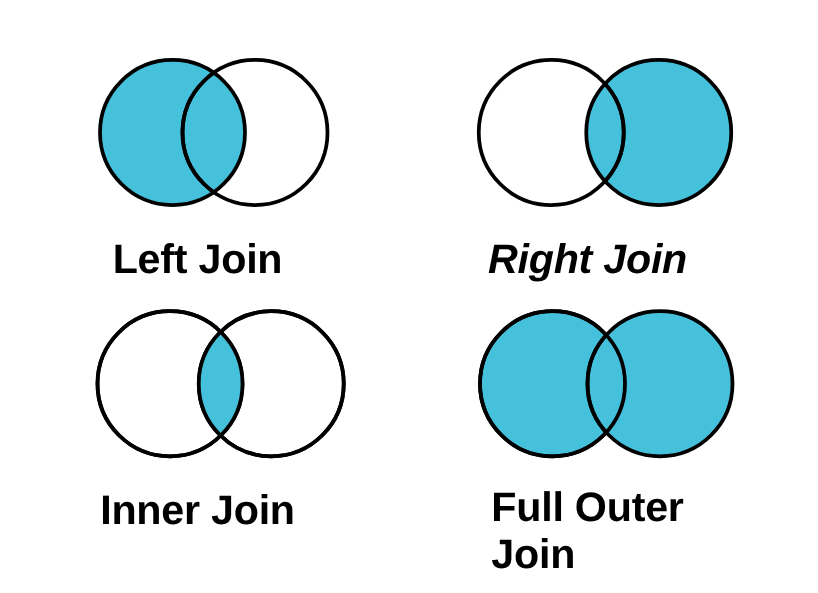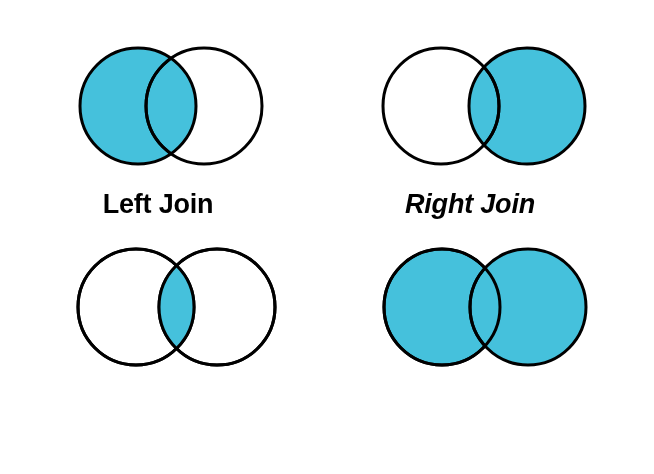--- a/index.html
+++ b/index.html
@@ -25,21 +25,21 @@
     display: flex;
     flex-direction: column;
     align-items: center;
   }
   .venn-wrap {
     line-height: 0;
   }
   .join-label {
     font-family: "Liberation Sans", sans-serif;
     font-weight: bold;
-    font-size: 27px;
+    font-size: 33px;
     line-height: 1.12;
     color: #000000;
     letter-spacing: -0.2px;
     white-space: pre-line;
   }
   
   #cell-left-join      { left: 18px;  top: 40px; width: 280px; }
   #cell-right-join     { left: 330px; top: 40px; width: 280px; font-style: italic; }
   #cell-inner-join     { left: 18px;  top: 241px; width: 280px; }
   #cell-full-outer-join{ left: 330px; top: 241px; width: 280px; }
@@ -108,31 +108,34 @@
 
         <circle cx="118" cy="66" r="58" fill="#ffffff" stroke="#000000" stroke-width="3"></circle>
         <circle cx="199" cy="66" r="58" fill="#ffffff" fill-opacity="0" stroke="#000000" stroke-width="3"></circle>
 
         <circle cx="199" cy="66" r="58" fill="#45c1dc" clip-path="url(#clipI-inner-join)"></circle>
 
         <circle cx="118" cy="66" r="58" fill="none" stroke="#000000" stroke-width="3"></circle>
         <circle cx="199" cy="66" r="58" fill="none" stroke="#000000" stroke-width="3"></circle>
       </svg>
     </div>
+    <div class="join-label">Inner Join</div>
   </div>
 
   <div class="join-cell" id="cell-full-outer-join">
     <div class="venn-wrap">
       <svg width="280" height="132" viewBox="0 0 280 132" aria-hidden="true">
         <defs>
           <clipPath id="clipF-full-outer">
               <circle cx="112" cy="66" r="58"></circle>
             </clipPath>
         </defs>
         <circle cx="112" cy="66" r="58" fill="#45c1dc" stroke="#000000" stroke-width="3"></circle>
         <circle cx="198" cy="66" r="58" fill="#45c1dc" stroke="#000000" stroke-width="3"></circle>
         <circle cx="112" cy="66" r="58" fill="none" stroke="#000000" stroke-width="3"></circle>
         <circle cx="198" cy="66" r="58" fill="none" stroke="#000000" stroke-width="3" clip-path="url(#clipF-full-outer)"></circle>
       </svg>
     </div>
+    <div class="join-label">Full Outer
+Join</div>
   </div>
 
 </div>
 
 </body></html>

